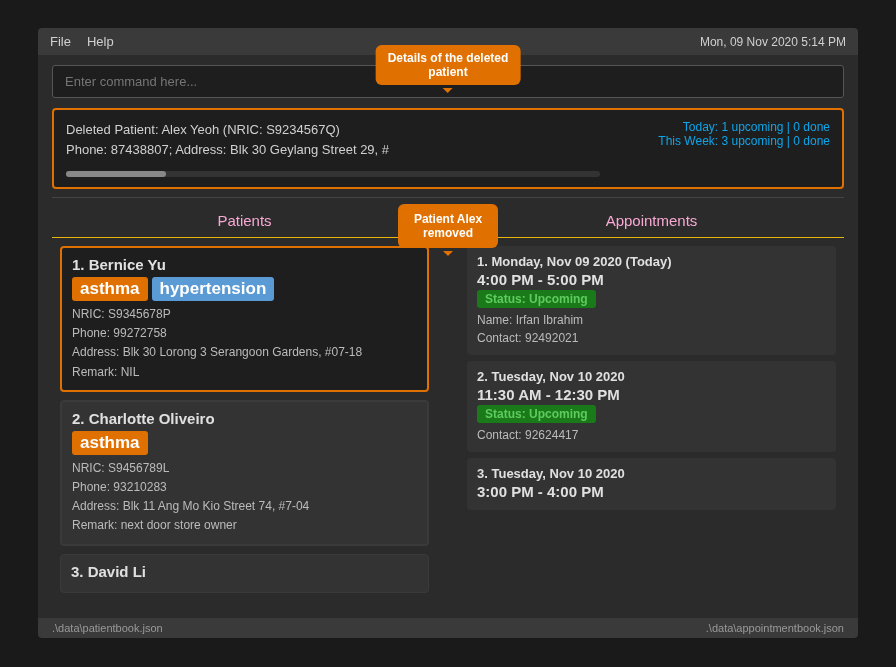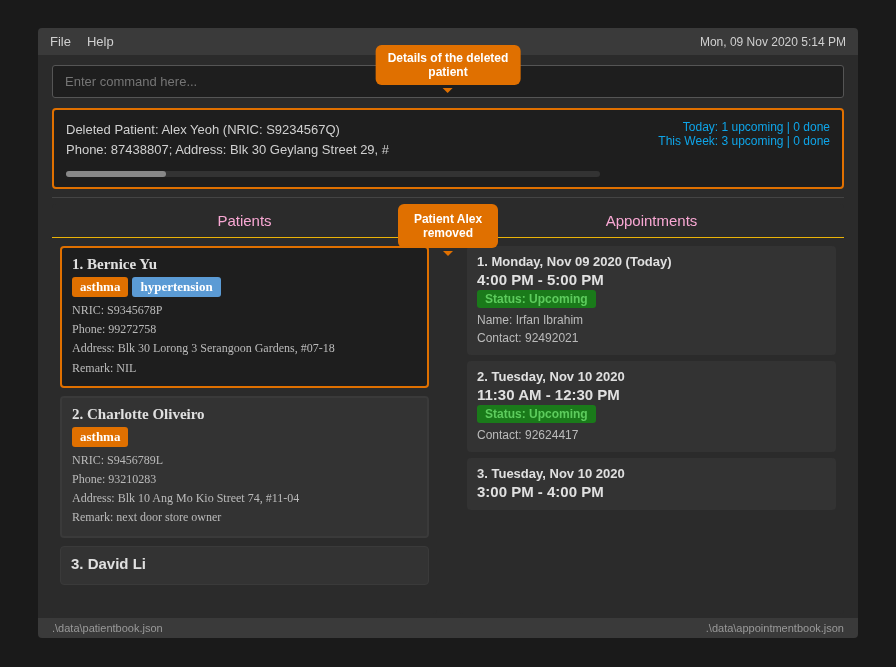--- a/index.html
+++ b/index.html
@@ -150,41 +150,40 @@
       padding: 8px;
     }
 
     
     .patient-card {
       background: #1e1e1e;
       border: 2px solid #e07000;
       border-radius: 4px;
       padding: 8px 10px;
       margin-bottom: 8px;
-      font-family: Liberation Serif, serif;
     }
     .patient-card.normal {
       border-color: #3a3a3a;
       background: #333;
     }
     .patient-name {
       font-size: 15px;
       color: #e0e0e0;
       font-weight: bold;
       margin-bottom: 4px;
     }
     .tags {
       display: flex;
       gap: 4px;
       margin-bottom: 4px;
     }
     .tag {
       padding: 2px 8px;
       border-radius: 3px;
-      font-size: 13px;
+      font-size: 17px;
       font-weight: bold;
     }
     .tag-blue { background: #5b9bd5; color: #fff; }
     .tag-orange { background: #e07000; color: #fff; }
     .patient-details {
       font-size: 12px;
       color: #bbb;
       line-height: 1.6;
     }
 
@@ -378,21 +377,21 @@
         <div class="patient-card normal">
           <div class="patient-name">
             <span>2.</span>&nbsp;<span>Charlotte Oliveiro</span>
           </div>
           <div class="tags">
             <span class="tag tag-orange">asthma</span>
           </div>
           <div class="patient-details">
             <div>NRIC: S9456789L</div>
             <div>Phone: 93210283</div>
-            <div>Address: Blk 10 Ang Mo Kio Street 74, #11-04</div>
+            <div>Address: Blk 11 Ang Mo Kio Street 74, #7-04</div>
             <div>Remark: next door store owner</div>
           </div>
         </div>
 
         <div class="patient-card-3">
           <div class="patient-name">
             <span>3.</span>&nbsp;<span>David Li</span>
           </div>
         </div>
 

